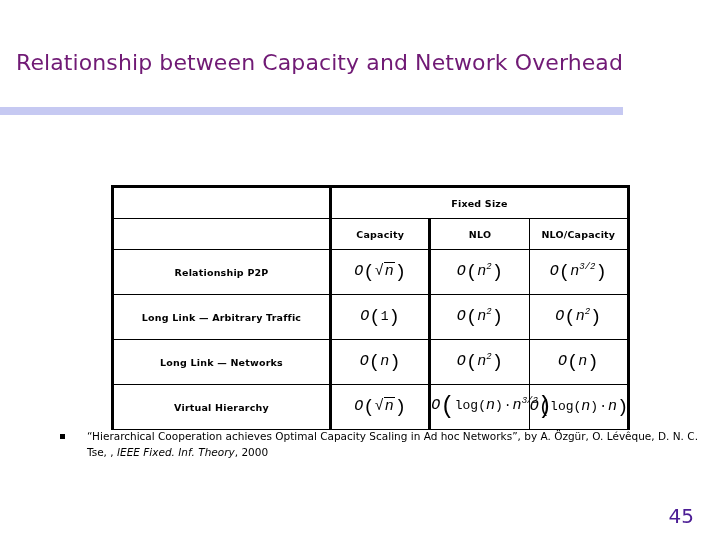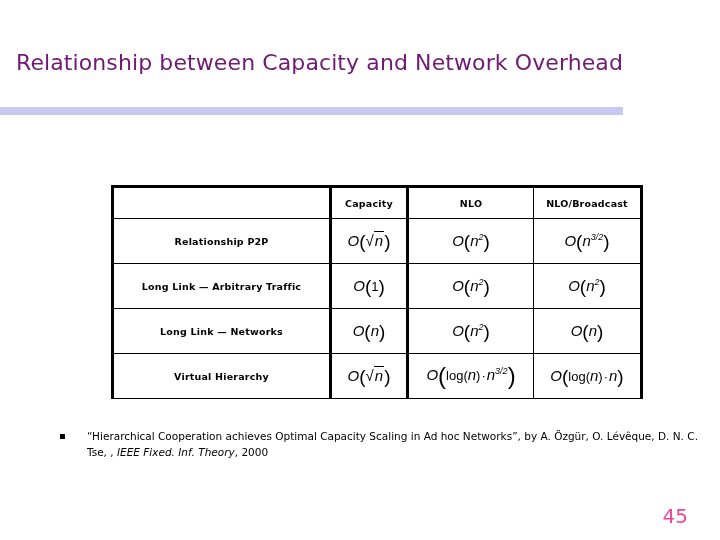--- a/index.html
+++ b/index.html
@@ -91,21 +91,21 @@
     margin-top: 28px;
   }
   .row-label {
     font-size: 9.5px;
     letter-spacing: .2px;
   }
   tr.data-row td { height: 44px; }
 
   
   .math {
-    font-family: Liberation Sans, sans-serif;
+    font-family: Liberation Mono, monospace;
     font-style: italic;
     font-weight: normal;
     font-size: 15px;
     white-space: nowrap;
     display: inline-block;
     line-height: 1;
   }
   .math .O { font-style: italic; font-size: 15px; }
   .math .paren {
     font-style: normal;
@@ -168,42 +168,46 @@
     color: #000;
     font-family: "DejaVu Sans", sans-serif;
   }
   .footnote .cite .journal {
     font-style: italic;
   }
 
   
   .page-number {
     position: absolute;
-    right: 32px;
+    right: 26px;
     bottom: 12px;
     font-size: 20px;
-    color: #ec4899;
+    color: #4c1d95;
     font-family: "DejaVu Sans", sans-serif;
   }
 </style>
 </head>
 <body>
 
 <div class="slide-title">Relationship between Capacity and Network Overhead</div>
 
 <div class="title-rule"></div>
 
 <div class="table-wrap">
   <table class="matrix">
     <thead>
       <tr>
         <th class="col-label hdr-blank"></th>
+        <th class="hdr-group sep-heavy-left" colspan="3">Fixed Size</th>
+      </tr>
+      <tr>
+        <th class="col-label hdr-blank"></th>
         <th class="col-cap hdr-sub sep-heavy-left">Capacity</th>
         <th class="col-nlo hdr-sub sep-heavy-left">NLO</th>
-        <th class="col-ratio hdr-sub">NLO/Broadcast</th>
+        <th class="col-ratio hdr-sub">NLO/Capacity</th>
       </tr>
     </thead>
     <tbody>
 
       <tr class="data-row">
         <td class="col-label row-label">Relationship P2P</td>
         <td class="col-cap sep-heavy-left">
           <span class="math"><span class="O">O</span><span class="paren">(</span><span class="radic">√</span><span class="radicand">n</span><span class="paren">)</span></span>
         </td>
         <td class="col-nlo sep-heavy-left">

